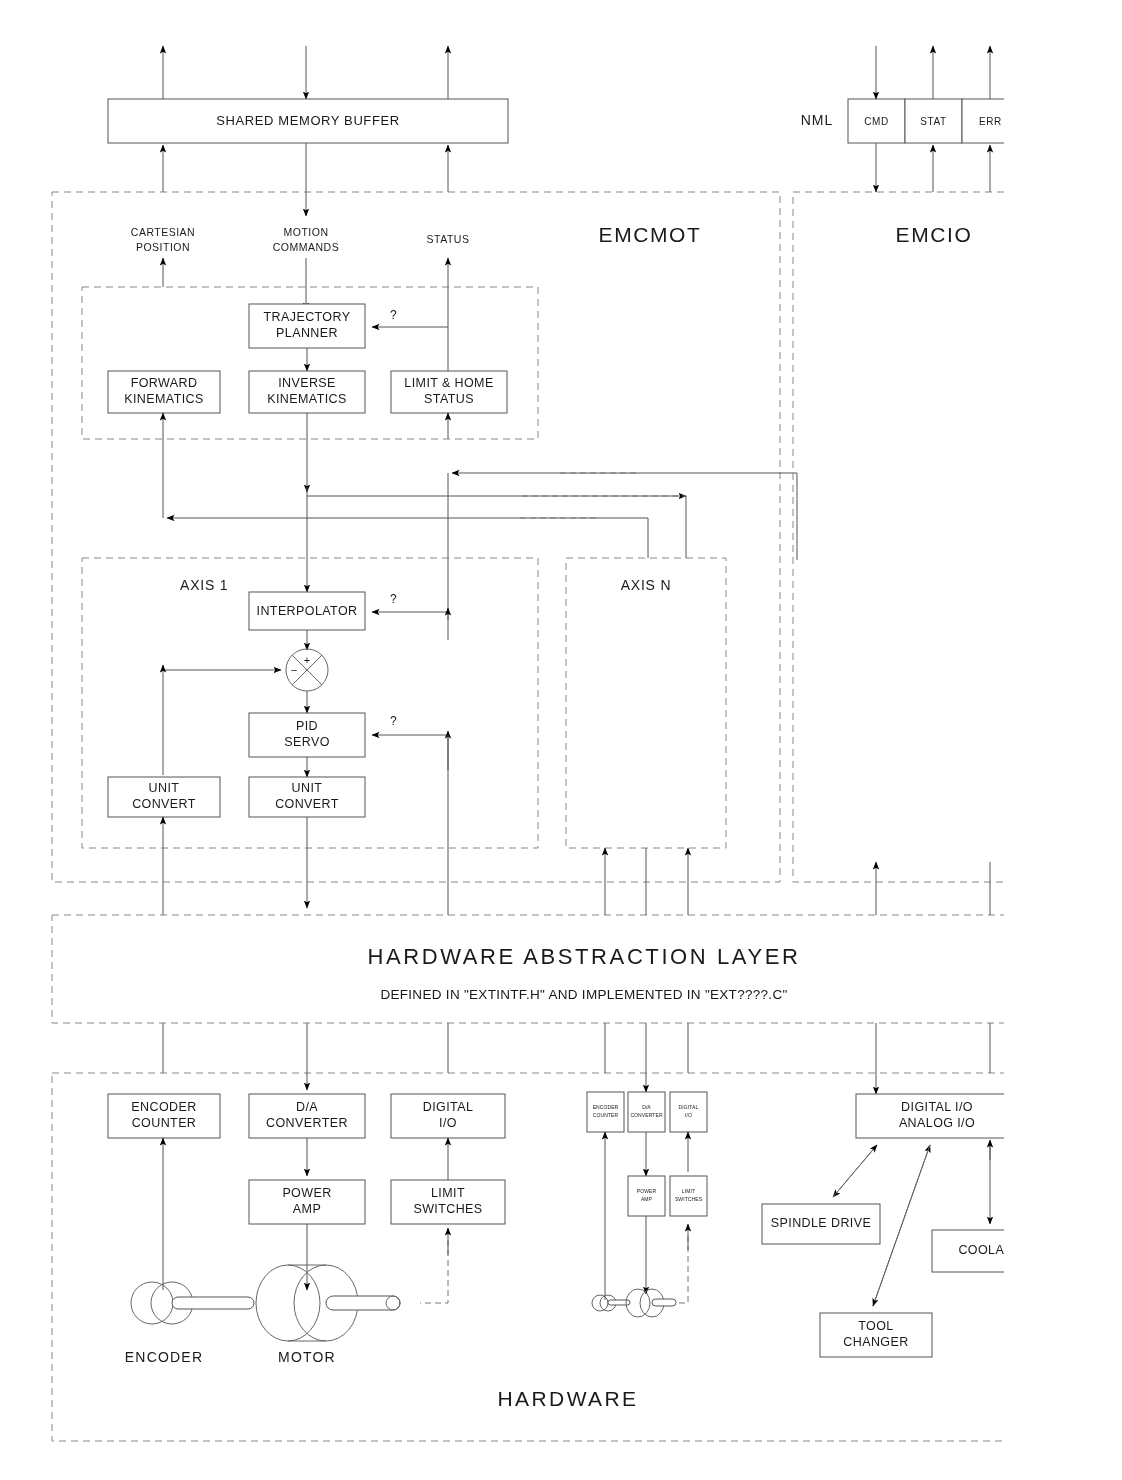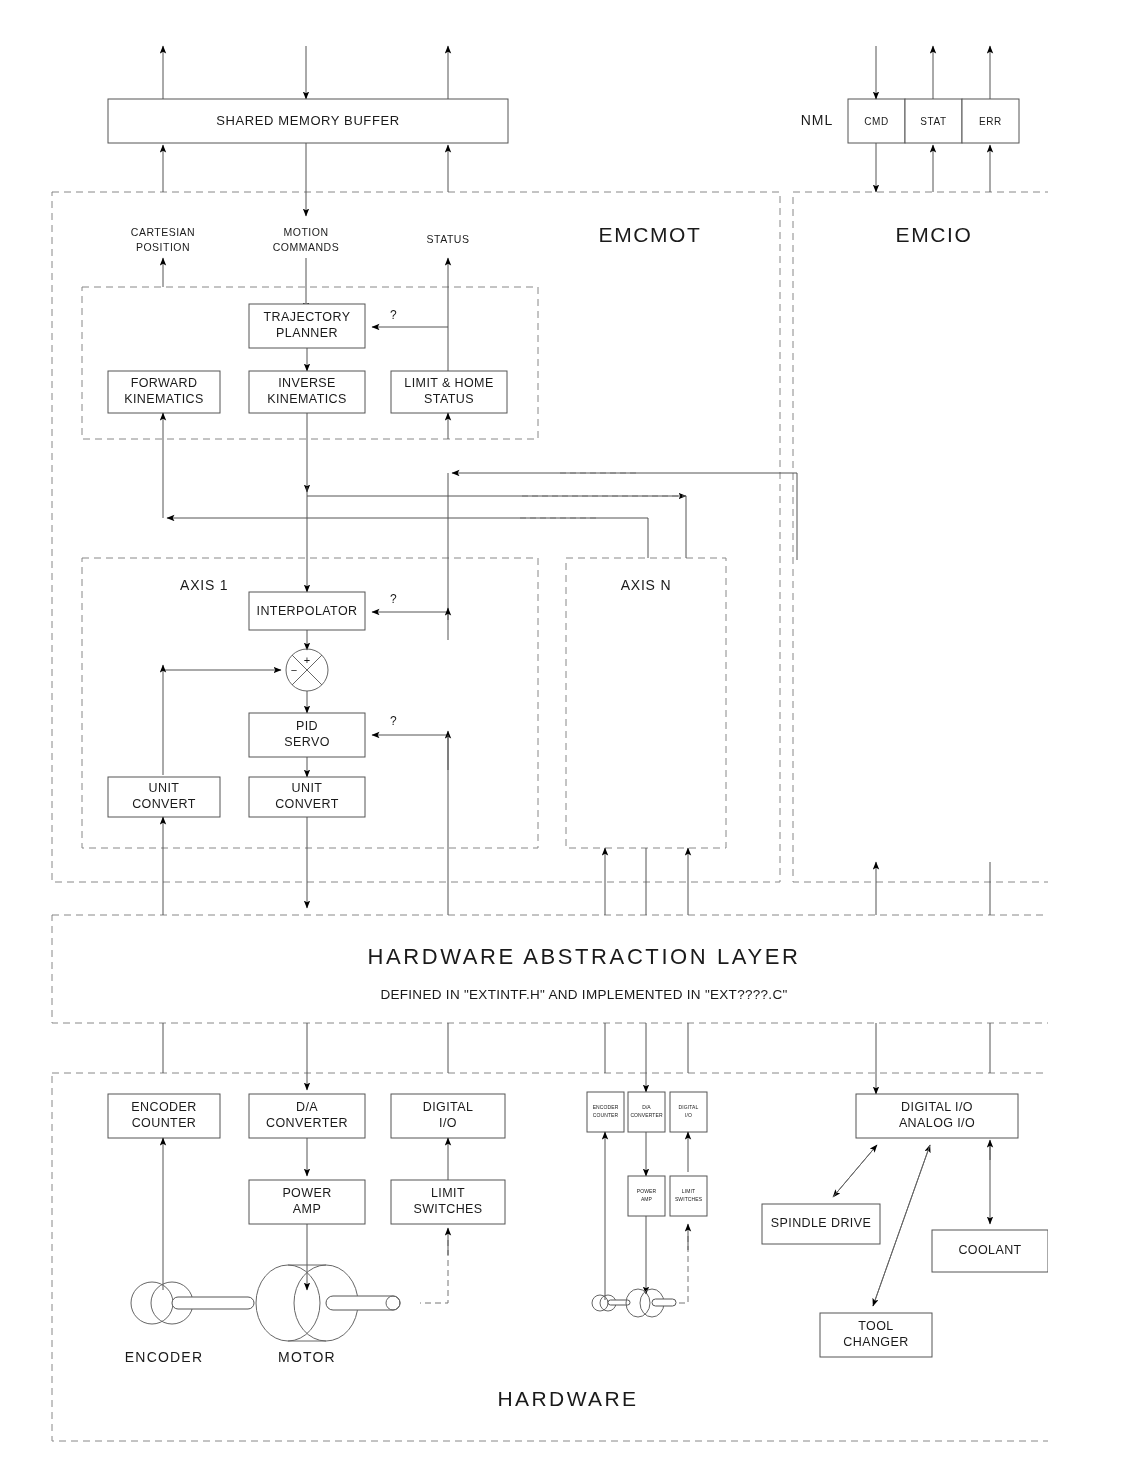--- a/index.html
+++ b/index.html
@@ -1,17 +1,17 @@
 <!DOCTYPE html>
 <html><head>
 <meta charset="utf-8">
 <style>
   html,body{margin:0;padding:0;background:#ffffff;}
   body{width:1122px;height:1480px;font-family:"Liberation Sans",sans-serif;}
-  #stage{position:relative;width:1004px;height:1480px;overflow:hidden;background:#fff;padding-left:44px;}
+  #stage{position:relative;width:1004px;height:1480px;overflow:hidden;background:#fff;}
   svg#diagram{position:absolute;left:0;top:0;width:1122px;height:1480px;}
   .solid-box{fill:#ffffff;stroke:#555555;stroke-width:1;}
   .dash-region{fill:none;stroke:#888888;stroke-width:1;stroke-dasharray:7 5;}
   .wire{stroke:#555555;stroke-width:1;fill:none;}
   .wire-dash{stroke:#777777;stroke-width:1;fill:none;stroke-dasharray:6 4;}
   .thin{stroke:#666666;stroke-width:1;fill:none;}
   .head{fill:#000000;stroke:none;}
   text{fill:#1a1a1a;font-family:"Liberation Sans",sans-serif;dominant-baseline:middle;}
   .t-box{font-size:12.5px;letter-spacing:0.4px;}
   .t-boxbig{font-size:13px;letter-spacing:0.6px;}

